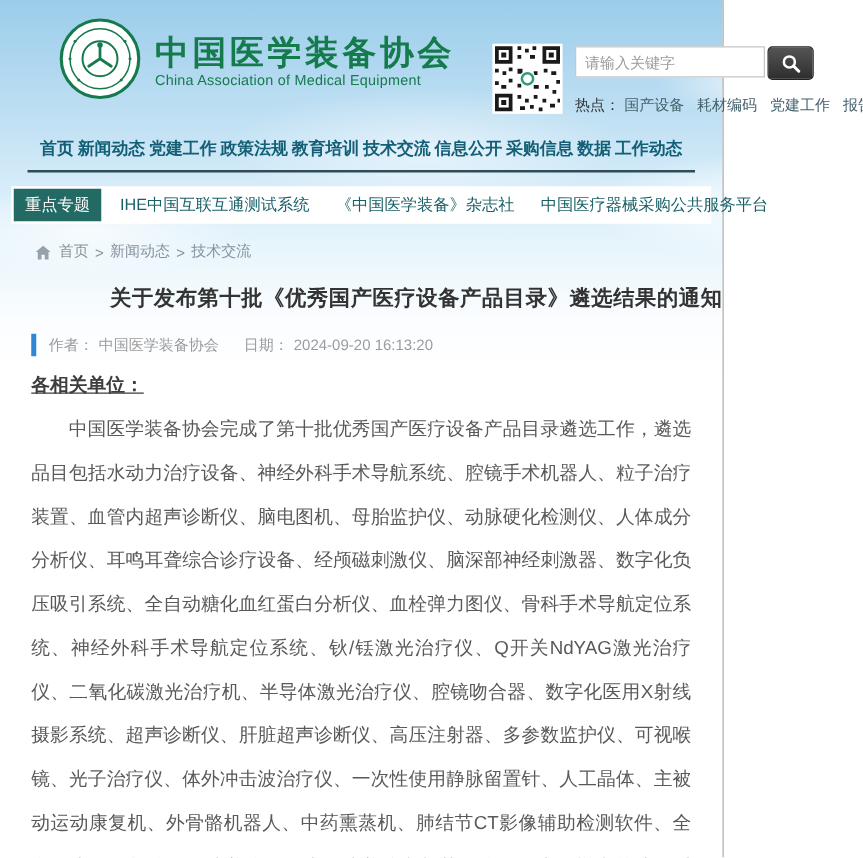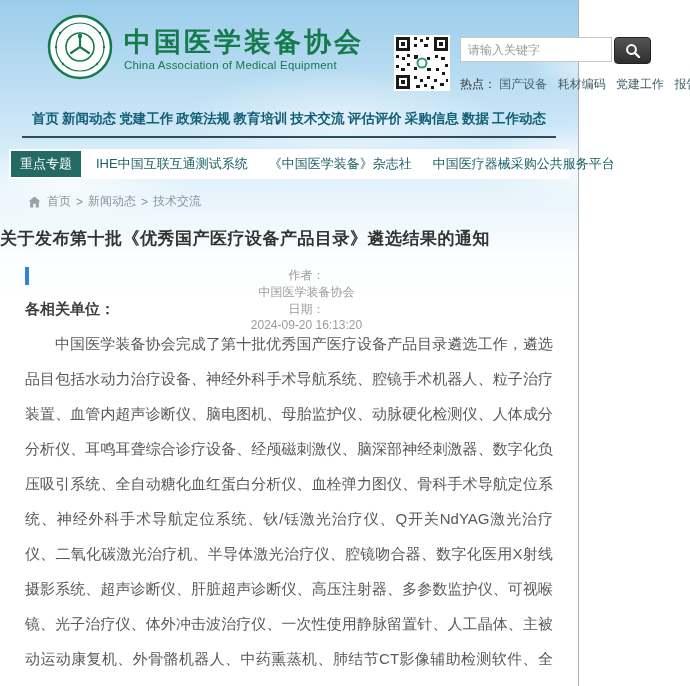--- a/index.html
+++ b/index.html
@@ -42,28 +42,28 @@
   .topic-badge { background:#226a63; color:#fff; font-size:13px; padding:4px 9px; margin-left:2px;
                  white-space:nowrap;text-align:right; }
   .topic-links { display:flex; margin-left:15px; }
   .topic-links a { font-size:13px; color:#185f66; text-decoration:none; margin-right:21px; white-space:nowrap; }
   
   .crumbs { display:flex; align-items:center; padding:14px 0 0 28px; font-size:12px; color:#87939c; }
   .crumbs .sep { margin:0 5px; }
   .crumbs a { color:#87939c; text-decoration:none; }
   .home-ic { margin-right:6px; display:inline-flex; }
   
-  .art-title { text-align:left; font-size:17px; font-weight:bold; color:#333;
+  .art-title { text-align:right; font-size:17px; font-weight:bold; color:#333;
                padding-top:17px; letter-spacing:.5px; }
   .meta { display:flex; align-items:center; margin:17px 0 0 25px; border-left:4px solid #2e86d5;
-          padding-left:10px; height:18px; font-size:12px; color:#9b9b9b;flex-direction:column; }
+          padding-left:10px; height:18px; font-size:12px; color:#9b9b9b; }
   .meta span { margin-right:4px; }
   .meta .gap { width:12px; }
   .body { padding:6px 25px 0 25px; font-size:15px; color:#595959; line-height:35px; }
-  .salut { color:#3d3d3d; font-weight:600; }
+  .salut { color:#3d3d3d; font-weight:600;text-decoration:underline; }
   .para { text-indent:2em; text-align:justify; }
 </style>
 </head>
 <body>
 
 <div class="site">
 
   <div class="hdr">
     <div class="logo-wrap">
       <svg class="emblem" viewBox="0 0 68 68">
@@ -156,21 +156,21 @@
     </div>
   </div>
 
   <div class="nav">
     <a href="#">首页</a>
     <a href="#">新闻动态</a>
     <a href="#">党建工作</a>
     <a href="#">政策法规</a>
     <a href="#">教育培训</a>
     <a href="#">技术交流</a>
-    <a href="#">评估评价</a>
+    <a href="#">信息公开</a>
     <a href="#">采购信息</a>
     <a href="#">数据</a>
     <a href="#">工作动态</a>
   </div>
   <div class="nav-line"></div>
 
   <div class="topicbar">
     <span class="topic-badge">重点专题</span>
     <div class="topic-links">
       <a href="#">IHE中国互联互通测试系统</a>

